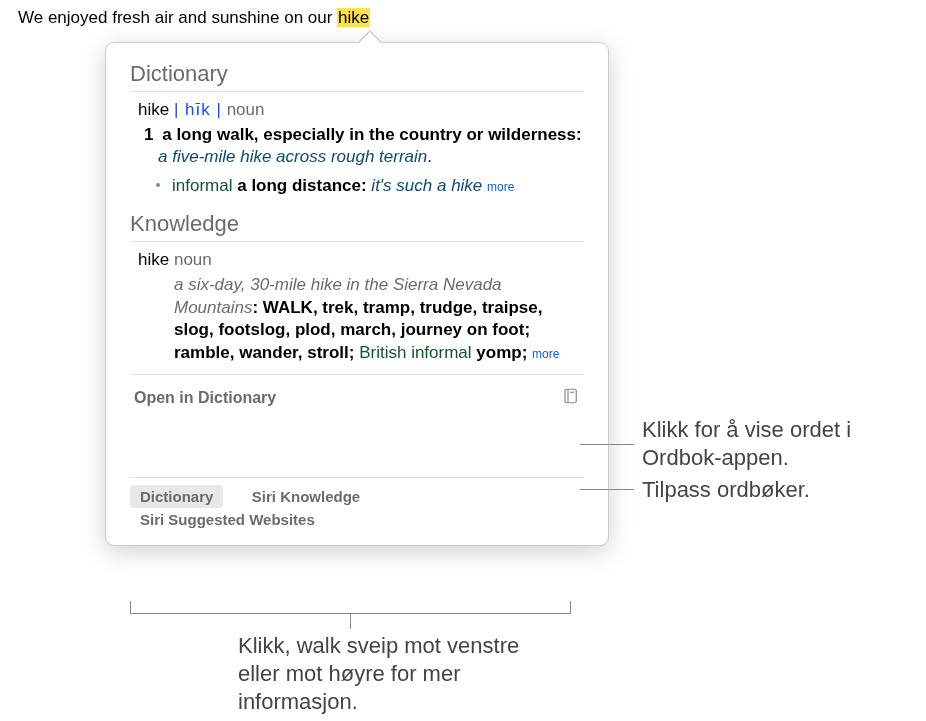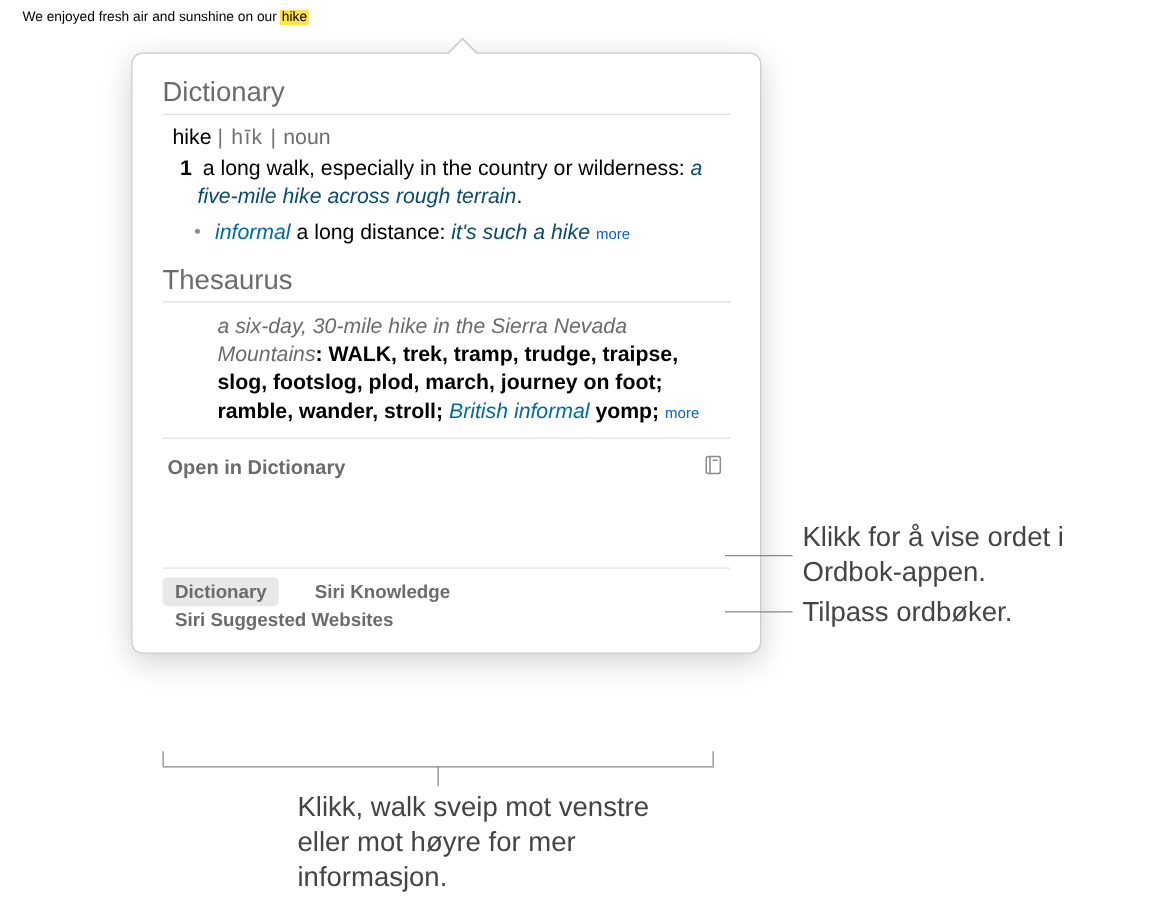--- a/index.html
+++ b/index.html
@@ -8,21 +8,21 @@
     background: #fff;
     width: 926px;
     height: 721px;
     position: relative;
     color: #000;
   }
   .sentence {
     position: absolute;
     top: 8px;
     left: 18px;
-    font-size: 11px;
+    font-size: 17px;
     color: #000;
   }
   .highlight {
     background: #ffe24d;
     padding: 0 1px;
   }
   .popover {
     position: absolute;
     top: 42px;
     left: 105px;
@@ -60,45 +60,45 @@
     padding-bottom: 4px;
     border-bottom: 1px solid #e0e0e0;
     margin-bottom: 8px;
   }
   .headword-line {
     margin-left: 8px;
     font-size: 17px;
     margin-bottom: 4px;
   }
   .headword { font-weight: 400; }
-  .pron { color: #737373; letter-spacing: 1px; }
+  .pron { color: #1d4ed8; letter-spacing: 1px; }
   .pos { color: #6b6b6b; }
   .def-block {
     margin-left: 28px;
     font-size: 17px;
     line-height: 1.32;
     margin-bottom: 14px;
   }
   .sense-num { font-weight: 600; margin-left: -14px; padding-right: 4px;}
-  .sense-text { font-weight: 400; }
+  .sense-text { font-weight: 700; }
   .example { font-style: italic; color: #0c4a6e; font-weight: 400; }
   .sub-sense {
     position: relative;
     margin-top: 6px;
     padding-left: 14px;
   }
   .bullet-dot {
     position: absolute;
     left: -2px;
     top: 8px;
     width: 4px; height: 4px;
     border-radius: 50%;
     background: #8a8a8a;
   }
-  .register { font-style: italic; color: #0369a1; font-weight:400; }
+  .register { color: #14532d; font-weight:400; }
   .more-link {
     color: #0a61c6;
     font-weight: 500;
     font-size: 12px;
     cursor: pointer;
   }
   .thes-block {
     margin-left: 44px;
     font-size: 17px;
     line-height: 1.32;
@@ -173,21 +173,25 @@
     <span class="example">a five-mile hike across rough terrain</span><span>.</span>
     <div class="sub-sense">
       <span class="bullet-dot"></span>
       <span class="register">informal</span>
       <span class="sense-text">a long distance:</span>
       <span class="example">it's such a hike</span>
       <span class="more-link">more</span>
     </div>
   </div>
 
-  <div class="section-title">Thesaurus</div>
+  <div class="section-title">Knowledge</div>
+  <div class="headword-line">
+    <span class="headword">hike</span>
+    <span class="pos">noun</span>
+  </div>
   <div class="thes-block">
     <span class="thes-example">a six-day, 30-mile hike in the Sierra Nevada Mountains</span><span class="thes-syn">: </span><span class="thes-lead">WALK</span><span class="thes-syn">, trek, tramp, trudge, traipse, slog, footslog, plod, march, journey on foot; ramble, wander, stroll; </span><span class="register">British informal</span><span class="thes-syn"> yomp; </span><span class="more-link">more</span>
   </div>
 
   <div class="action-row">
     <span class="action-label">Open in Dictionary</span>
     <span class="action-icon">
       <svg width="18" height="18" viewBox="0 0 24 24" fill="none" stroke="#8a8a8a" stroke-width="1.6">
         <rect x="4" y="3" width="15" height="18" rx="2"></rect>
         <line x1="8" y1="3" x2="8" y2="21"></line>

